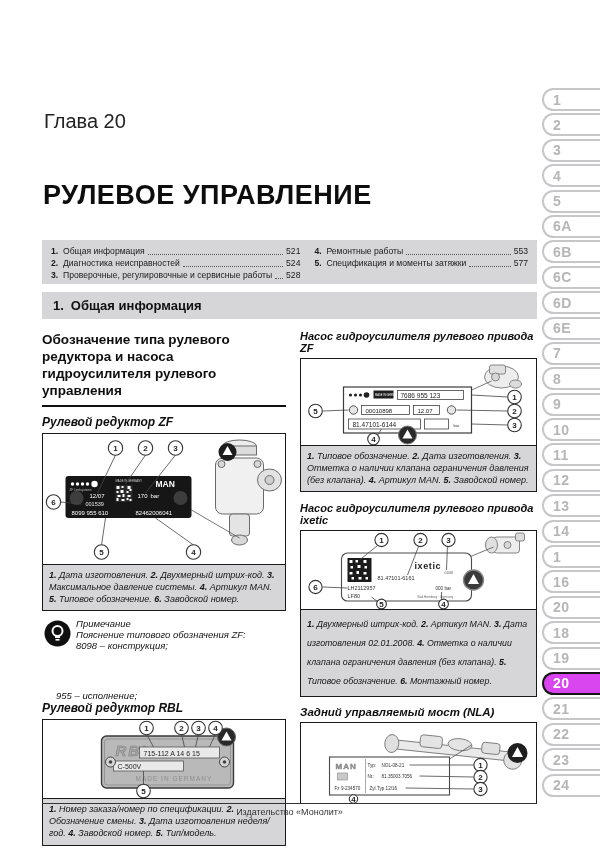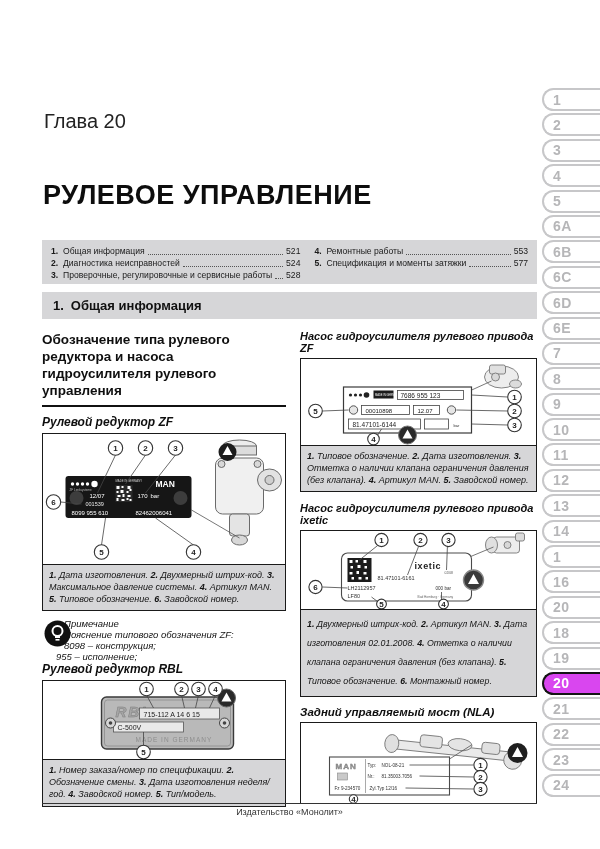--- a/index.html
+++ b/index.html
@@ -54,22 +54,22 @@
   .figcap {
     border-top:1.2px solid #1a1a1a; background:#d6d6d8;
     font-size:9px; font-style:italic; line-height:11.8px;
     padding:5px 6px 5px 6px; color:#141414;
   }
   .figcap b { font-style:italic; }
   .cap-sm { font-size:8.8px; line-height:19px; }
   
   .note { position:relative; font-style:italic; font-size:9.5px; line-height:11px; color:#141414; }
   .note .bulb { position:absolute; left:2px; top:2px; }
-  .note .ind { margin-left:22px; }
-  .note .flush1 { margin-left:14px; }
+  .note .ind { margin-left:34px; }
+  .note .flush1 { margin-left:14px;margin-top:39px; }
   .note .flush2 { margin-left:10px; }
   
   .footer-rule { position:absolute; left:42px; top:803px; width:495px; border-top:1.6px solid #333; }
   .footer-text { position:absolute; left:42px; top:807px; width:495px; text-align:center; font-size:9px; color:#333; }
   svg text { font-family:"Liberation Sans", sans-serif; }
 </style>
 </head>
 <body>
 
 <div class="page">

